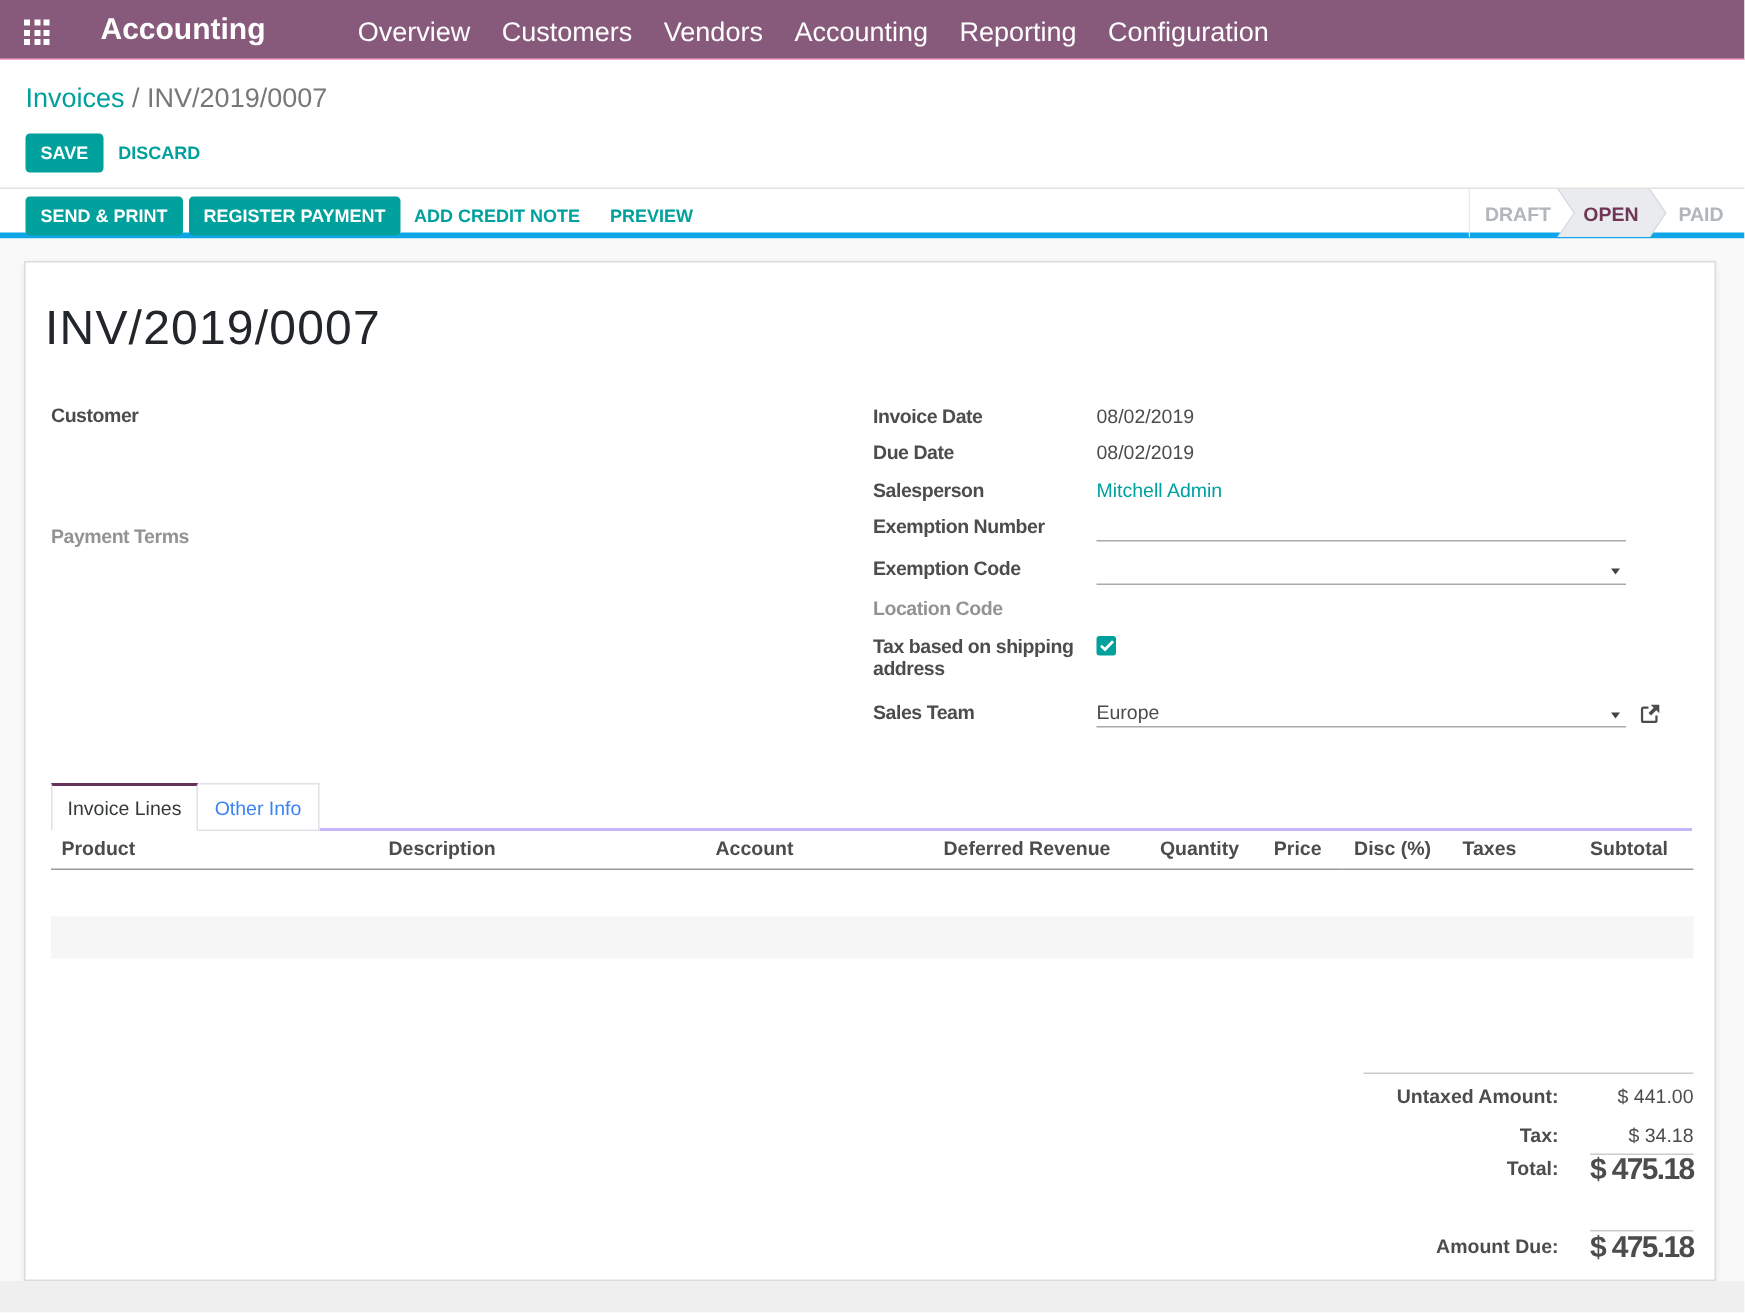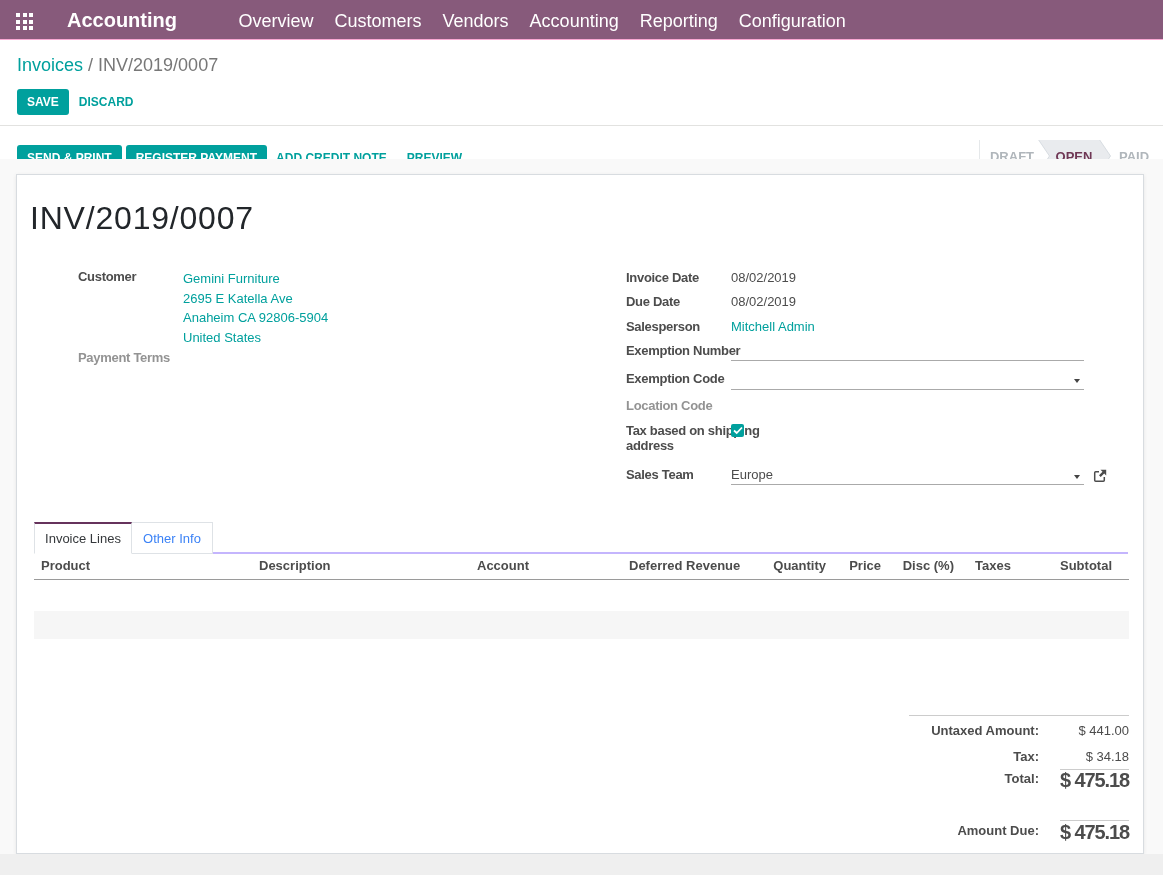--- a/index.html
+++ b/index.html
@@ -17,34 +17,34 @@
 
 .cp { position:absolute; left:0; top:42px; width:1163px; height:84px; background:#fff; border-bottom:1px solid #e2e2e0; }
 .breadcrumb { position:absolute; left:17px; top:13px; font-size:18px; color:#777; }
 .breadcrumb a { color:#00a09d; text-decoration:none; }
 .btn-primary { display:inline-flex; align-items:center; justify-content:center; background:#00A09D; color:#fff; font-size:12px; font-weight:700; border:none; border-radius:3px; height:26px; padding:0 10px; font-family:"Liberation Sans", sans-serif; }
 .btn-link { display:inline-flex; align-items:center; color:#00A09D; font-size:12px; font-weight:700; background:none; border:none; height:26px; padding:0 10px; font-family:"Liberation Sans", sans-serif; }
 .cpbtns { position:absolute; left:17px; top:47px; display:flex; }
 .cpbtns .btn-link { margin-left:0px; }
 
 
-.statusbar { position:absolute; left:0; top:140px; width:1163px; height:33px; background:#fff; border-bottom:1px solid #0ea5e9; }
+.statusbar { position:absolute; left:0; top:126px; width:1163px; height:33px; background:#fff; border-bottom:4px solid #0ea5e9; }
 .sbbtns { position:absolute; left:17px; top:5px; display:flex; }
 .sbbtns .btn-primary { margin-right:4px; }
 .sbbtns .btn-link { margin-left:-3px; padding:0 8px; }
 .statuswidget { position:absolute; right:0; top:0; height:32px; }
 
 
 .content { position:absolute; left:0; top:159px; width:1163px; height:716px; background:#f9f9f9; }
 .footerstrip { position:absolute; left:0; top:854px; width:1163px; height:21px; background:#efefef; }
 .sheet { position:absolute; left:16px; top:15px; width:1128px; height:680px; background:#fff; border:1px solid #d8dce0; box-shadow:0 1px 4px rgba(0,0,0,0.08); }
 
 .title { position:absolute; left:13px; top:25px; font-size:32px; color:#22262a; letter-spacing:0.8px; }
 
-.label { position:absolute; font-weight:700; color:#4c4c4c; letter-spacing:-0.3px;margin-left:44px; }
+.label { position:absolute; font-weight:700; color:#4c4c4c; letter-spacing:-0.3px; }
 .label.muted { color:#939393; }
 .val { position:absolute; color:#4c4c4c; }
 .teal { color:#00a09d; }
 .underline { position:absolute; border-bottom:1px solid #aaa; }
 .caret { position:absolute; width:0; height:0; border-left:3.5px solid transparent; border-right:3.5px solid transparent; border-top:4px solid #444; }
 .checkbox { position:absolute; width:13px; height:13px; background:#00A09D; border-radius:2px; }
 .checkbox svg { position:absolute; left:1.5px; top:2px; }
 
 
 .tabs { position:absolute; left:0px; top:347px; width:1094px; margin-left:17px; border-bottom:2px solid #c4b5fd; height:32px; }
@@ -122,21 +122,20 @@
       <text x="95" y="21" font-size="13" font-weight="700" fill="#6f3755" text-anchor="middle">OPEN</text>
       <text x="155" y="21" font-size="13" font-weight="700" fill="#b0b6bb" text-anchor="middle">PAID</text>
     </svg>
   </div>
 
   <div class="content">
     <div class="sheet">
       <div class="title">INV/2019/0007</div>
 
       <div class="label" style="left:17px; top:94px;">Customer</div>
-      <div class="val teal" style="left:166px; top:94px; line-height:19.5px;">Gemini Furniture<br>2695 E Katella Ave<br>Anaheim CA 92806-5904<br>United States</div>
       <div class="label muted" style="left:17px; top:175px;">Payment Terms</div>
 
       <div class="label" style="left:565px; top:95px;">Invoice Date</div>
       <div class="val" style="left:714px; top:95px;">08/02/2019</div>
       <div class="label" style="left:565px; top:119px;">Due Date</div>
       <div class="val" style="left:714px; top:119px;">08/02/2019</div>
       <div class="label" style="left:565px; top:144px;">Salesperson</div>
       <div class="val teal" style="left:714px; top:144px;">Mitchell Admin</div>
       <div class="label" style="left:565px; top:168px;">Exemption Number</div>
       <div class="underline" style="left:714px; top:185px; width:353px;"></div>

